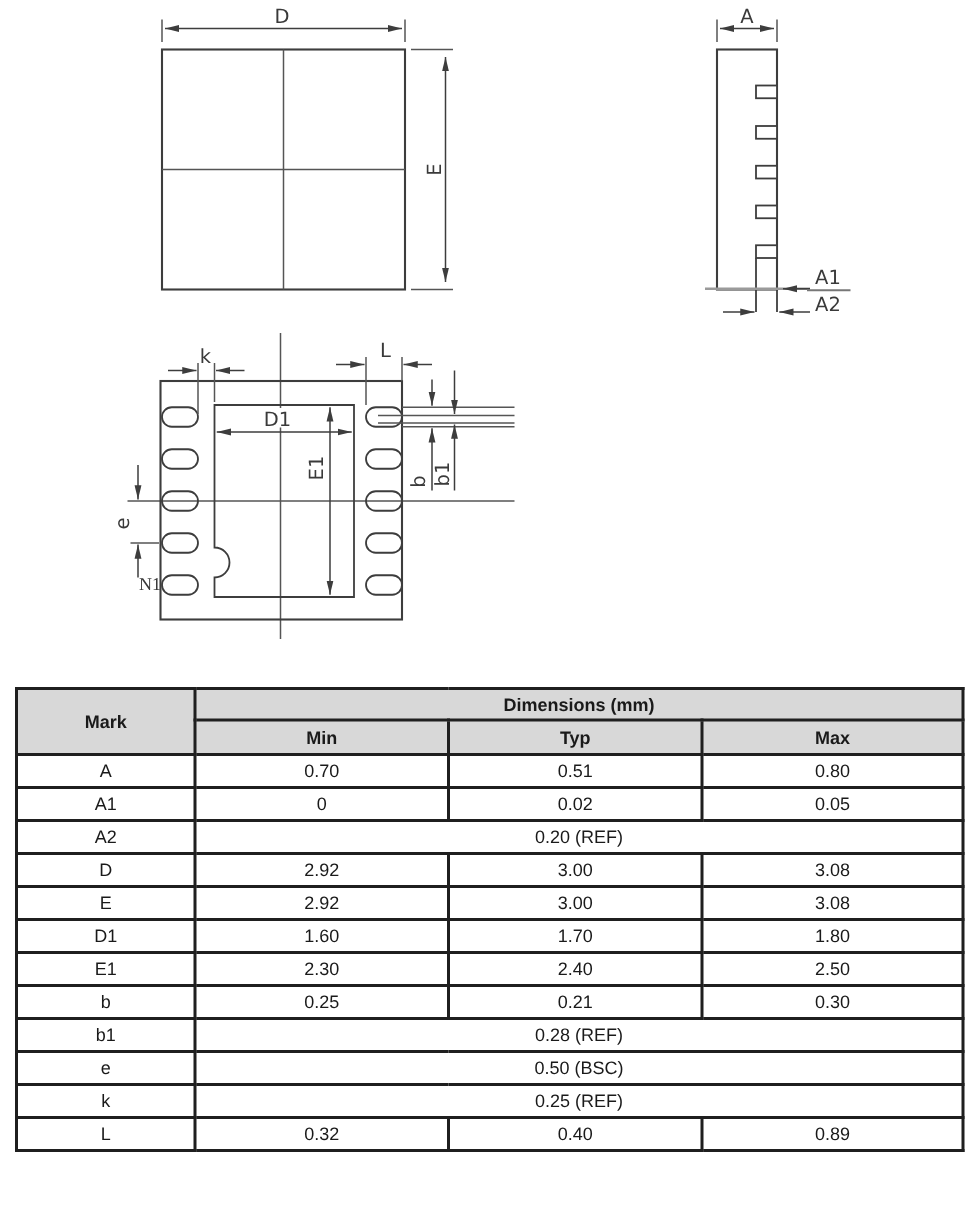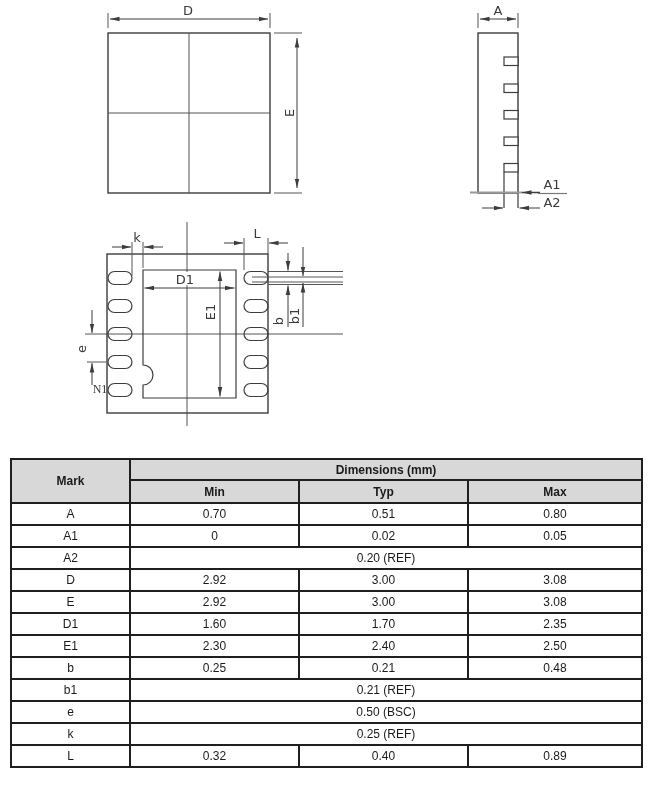--- a/index.html
+++ b/index.html
@@ -187,37 +187,37 @@
       <tr class="drow">
         <td>E</td>
         <td>2.92</td>
         <td>3.00</td>
         <td>3.08</td>
       </tr>
       <tr class="drow">
         <td>D1</td>
         <td>1.60</td>
         <td>1.70</td>
-        <td>2.35</td>
+        <td>1.80</td>
       </tr>
       <tr class="drow">
         <td>E1</td>
         <td>2.30</td>
         <td>2.40</td>
         <td>2.50</td>
       </tr>
       <tr class="drow">
         <td>b</td>
         <td>0.25</td>
         <td>0.21</td>
-        <td>0.48</td>
+        <td>0.30</td>
       </tr>
       <tr class="drow">
         <td>b1</td>
-        <td colspan="3">0.21 (REF)</td>
+        <td colspan="3">0.28 (REF)</td>
       </tr>
       <tr class="drow">
         <td>e</td>
         <td colspan="3">0.50 (BSC)</td>
       </tr>
       <tr class="drow">
         <td>k</td>
         <td colspan="3">0.25 (REF)</td>
       </tr>
       <tr class="drow">

